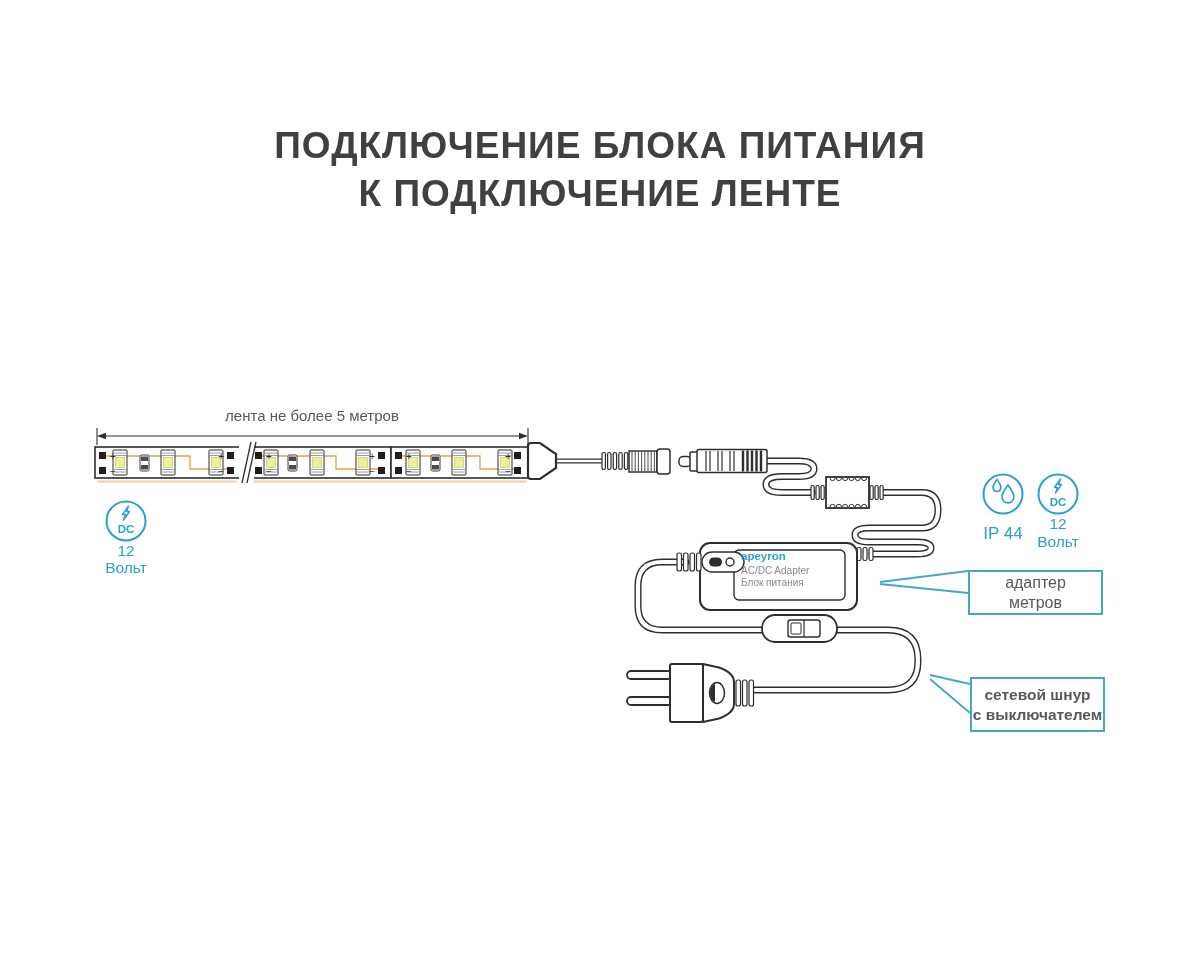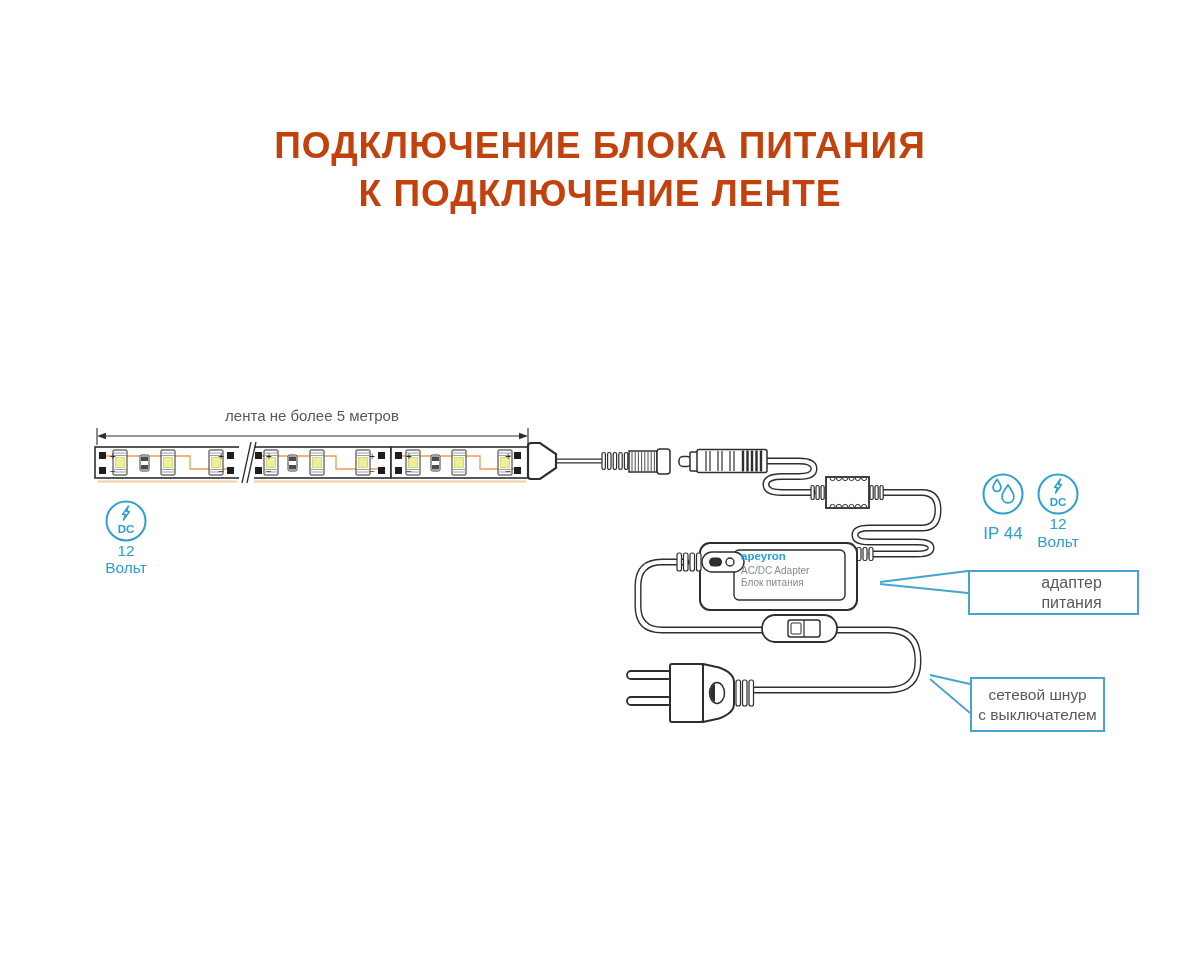--- a/index.html
+++ b/index.html
@@ -1,24 +1,24 @@
 <!DOCTYPE html>
 <html><head>
 <meta charset="utf-8">
 <style>
   html,body{margin:0;padding:0;background:#fff;}
   .canvas{position:relative;width:1200px;height:960px;background:#fff;overflow:hidden;
           font-family:"Liberation Sans","DejaVu Sans",sans-serif;}
   .title{position:absolute;left:0;top:122px;width:1200px;text-align:center;
-         color:#c2410c;font-size:37px;line-height:48px;font-weight:bold;letter-spacing:1px;}
+         color:#404040;font-size:37px;line-height:48px;font-weight:bold;letter-spacing:1px;}
   .diagram-svg{position:absolute;left:0;top:0;width:1200px;height:960px;}
   .callout{position:absolute;border:2px solid #45A5CE;background:#fff;color:#58595B;
            display:flex;flex-direction:column;justify-content:center;align-items:center;
            font-size:16px;line-height:20px;}
-  .callout.cord{font-size:15.5px;}
+  .callout.cord{font-size:15.5px;font-weight:bold;}
   .svg-label{fill:#58595B;}
   .blue-t{fill:#2C9FCE;}
   .tube-o{stroke:#2E2D2F;stroke-width:7;fill:none;stroke-linecap:round;}
   .tube-i{stroke:#ffffff;stroke-width:4.2;fill:none;stroke-linecap:round;}
   .thin-o{stroke:#2E2D2F;stroke-width:5;fill:none;stroke-linecap:round;}
   .thin-i{stroke:#ffffff;stroke-width:2.6;fill:none;stroke-linecap:round;}
   .ln{stroke:#2E2D2F;fill:none;}
   .wfill{fill:#ffffff;stroke:#2E2D2F;}
 </style>
 </head>
@@ -268,22 +268,22 @@
 
     <g>
       <circle cx="1058" cy="494" r="19.5" fill="#fff" stroke="#2C9FCE" stroke-width="2"></circle>
       <path d="M1060.5,479 L1054.5,487.5 L1057.5,487.5 L1055.5,493 L1061.5,484.5 L1058.5,484.5 Z" fill="none" stroke="#2C9FCE" stroke-width="1.4" stroke-linejoin="round"></path>
       <text x="1058" y="506" text-anchor="middle" font-size="11.5" font-weight="bold" class="blue-t">DC</text>
       <text x="1058" y="529" text-anchor="middle" font-size="15.5" class="blue-t">12</text>
       <text x="1058" y="546.5" text-anchor="middle" font-size="15.5" class="blue-t">Вольт</text>
     </g>
   </svg>
 
-  <div class="callout" style="left:968px;top:570px;width:131px;height:41px;padding-left:36px;">
+  <div class="callout" style="left:968px;top:570px;width:131px;height:41px;">
     <div>адаптер</div>
-    <div>питания</div>
+    <div>метров</div>
   </div>
   <div class="callout cord" style="left:970px;top:677px;width:131px;height:51px;">
     <div>сетевой шнур</div>
     <div>с выключателем</div>
   </div>
 
 </div>
 
 </body></html>

